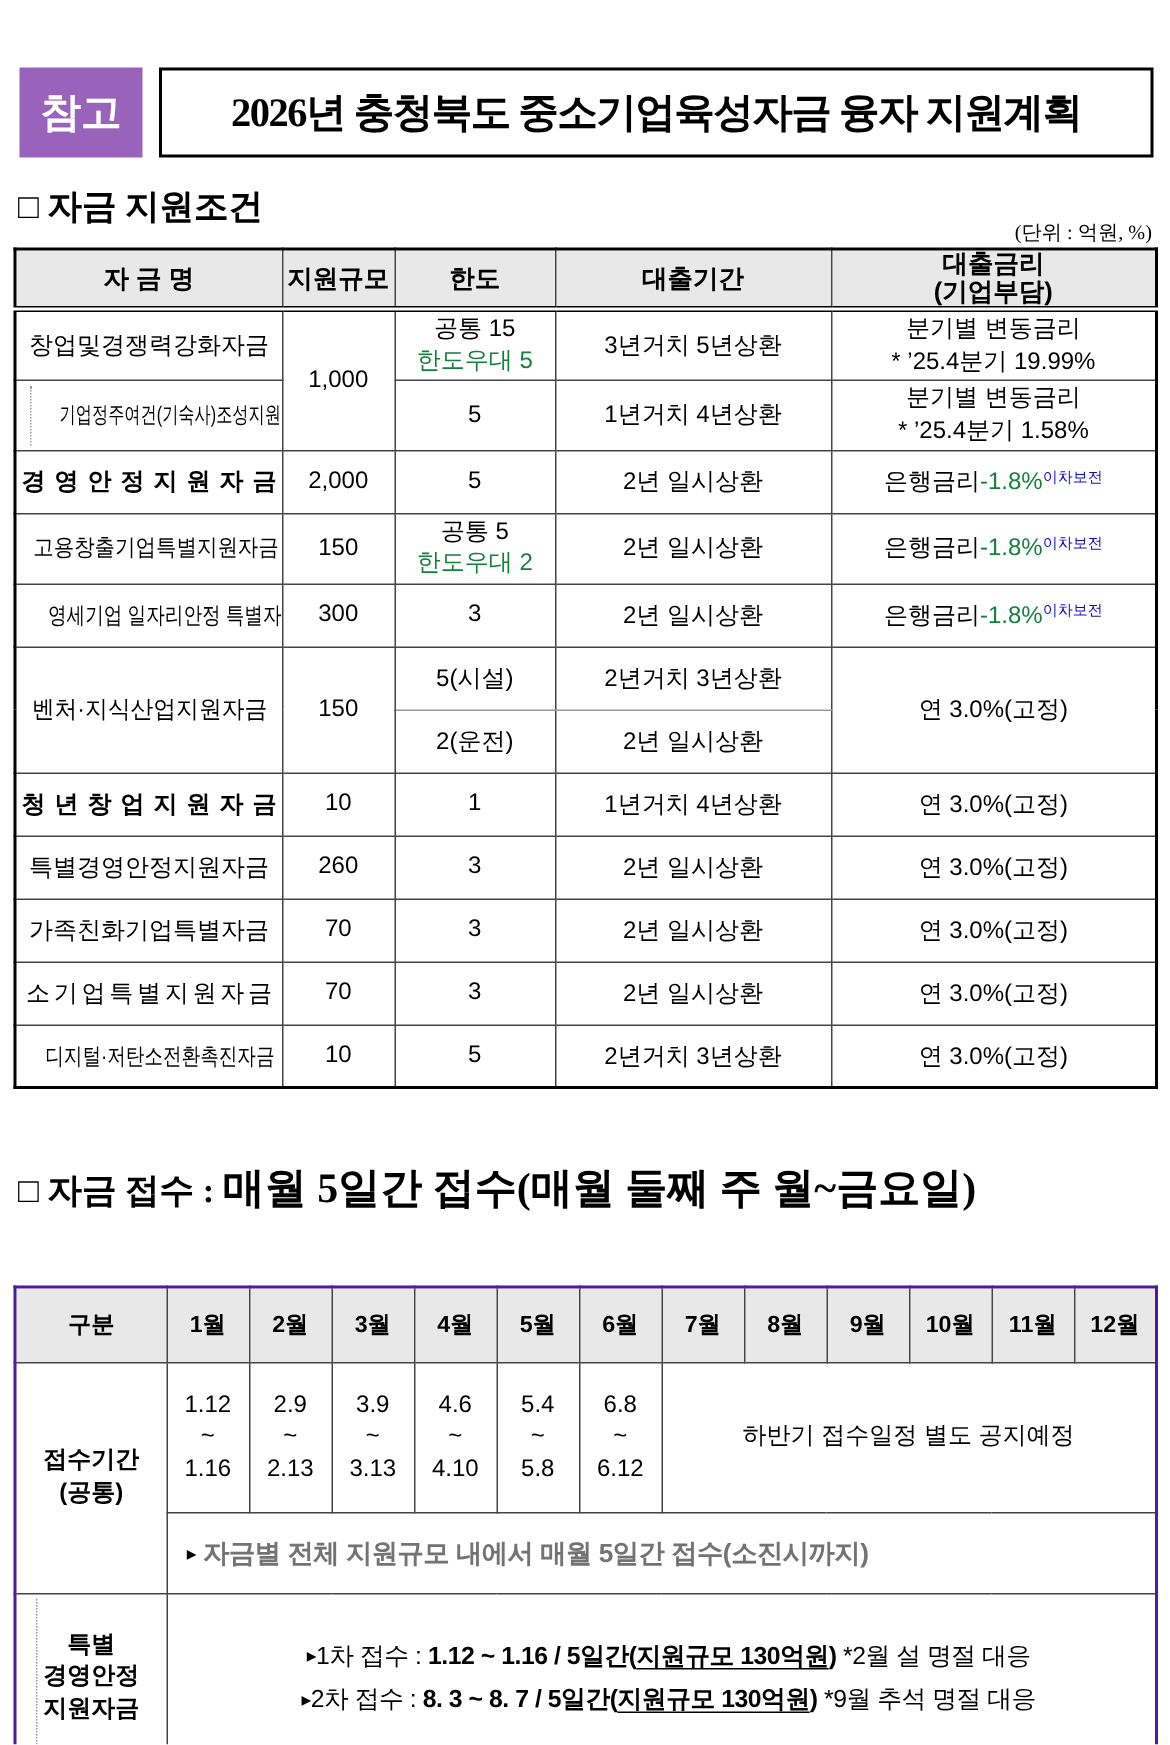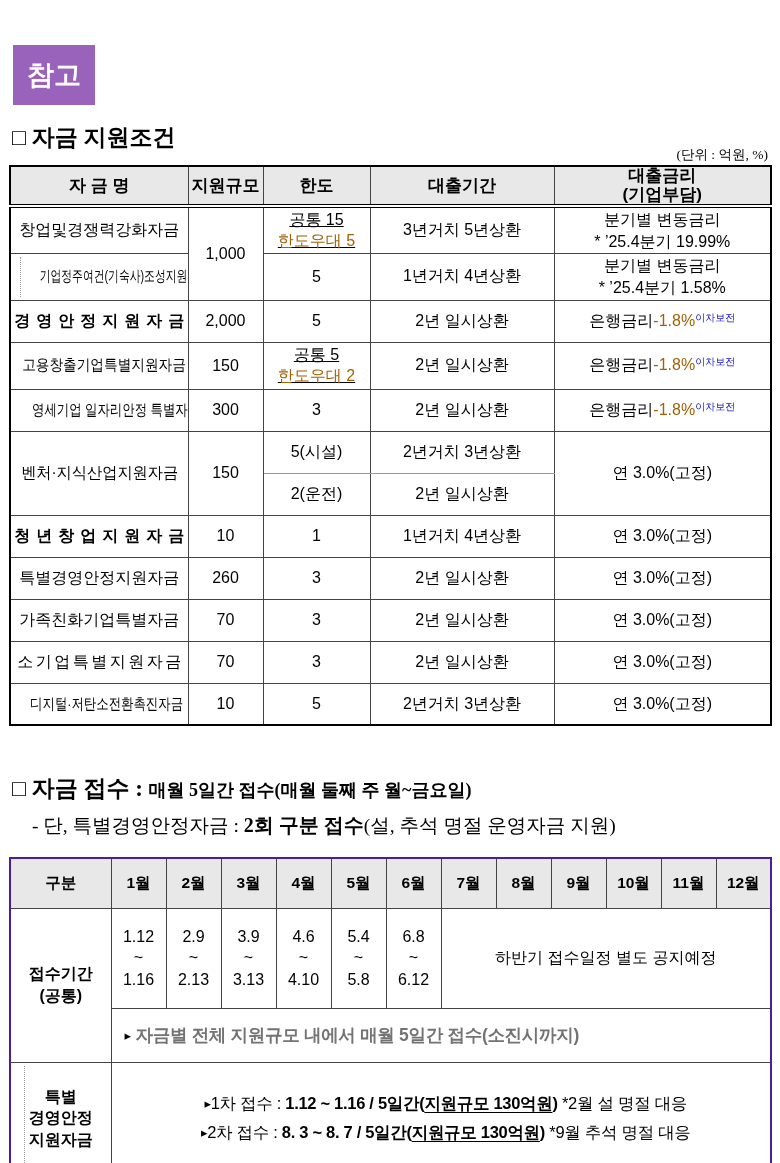--- a/index.html
+++ b/index.html
@@ -11,38 +11,38 @@
   .badge{width:82px;height:60px;background:#9a63bb;color:#fff;font-weight:bold;font-size:27px;
          display:flex;align-items:center;justify-content:center;}
   .title-box{margin-left:11px;flex:1;border:2px solid #000;display:flex;align-items:center;justify-content:center;
          font-family:"Liberation Serif","DejaVu Serif",serif;font-weight:bold;font-size:27px;letter-spacing:-1px;}
 
   
   .sec-head{position:absolute;font-family:"Liberation Serif","DejaVu Serif",serif;font-weight:bold;font-size:23px;}
   .sec1-head{left:12px;top:122px;}
   .unit-note{position:absolute;right:12px;top:146px;font-family:"Liberation Serif","DejaVu Serif",serif;font-size:13.5px;}
   .sec2-head{left:12px;top:773px;white-space:nowrap;}
-  .sec2-rest{font-weight:bold;font-size:18px;margin-top:24px;}
+  .sec2-rest{font-weight:bold;font-size:28px;margin-top:24px;}
   .sec2-sub{position:absolute;left:32px;top:812px;font-family:"Liberation Serif","DejaVu Serif",serif;font-size:19.5px;white-space:nowrap;}
   .sec2-sub b{font-size:20px;}
 
   
   table{border-collapse:collapse;table-layout:fixed;}
   td,th{border:1px solid #444;padding:0;text-align:center;vertical-align:middle;overflow:hidden;}
 
   
   .t1{position:absolute;left:9px;top:165px;width:761px;border:2px solid #000;}
   .t1 thead th{background:#e8e8e8;font-weight:bold;font-size:17px;border-bottom:4px double #000;}
   .t1 thead tr{height:36px;margin-left:12px;}
   .t1 td{font-size:16px;}
   .rate2{font-size:13px;line-height:1.35;}
   .rate-one{font-size:14.5px;}
-  .blue{color:#a16207;}
+  .blue{color:#15803d;}
   .sup{color:#0b0bc4;font-size:10px;position:relative;top:-5px;}
-  .limit2{font-size:15px;line-height:1.3;text-decoration:underline;}
+  .limit2{font-size:15px;line-height:1.3;}
   .nm{display:inline-block;white-space:nowrap;}
   .sq72{transform:scaleX(.72);transform-origin:center;}
   .sq80{transform:scaleX(.80);transform-origin:center;}
   .sq88{transform:scaleX(.88);transform-origin:center;}
   .sq95{transform:scaleX(.95);transform-origin:center;}
   .ls6{letter-spacing:6px;margin-right:-6px;font-weight:bold;}
   .ls2{letter-spacing:2.5px;margin-right:-2.5px;}
   .rel{position:relative;}
   .dotted-guide{position:absolute;left:9px;top:3px;bottom:3px;border-left:1px dotted #999;}
   .gray-b{border-bottom:1px solid #999;}
@@ -65,20 +65,21 @@
   .ul{text-decoration:underline;text-underline-offset:3px;font-weight:bold;}
   .b{font-weight:bold;}
 </style>
 </head>
 <body>
 
 <div id="page">
 
   <div class="header-row">
     <div class="badge">참고</div>
+    <div class="title-box">2026년 충청북도 중소기업육성자금 융자 지원계획</div>
   </div>
 
   <div class="sec-head sec1-head">□ 자금 지원조건</div>
   <div class="unit-note">(단위 : 억원, %)</div>
 
   <table class="t1">
     <colgroup>
         <col style="width:178px">
         <col style="width:75px">
         <col style="width:107px">
@@ -189,23 +190,20 @@
         <td>5</td>
         <td>2년거치 3년상환</td>
         <td class="rate-one">연 3.0%(고정)</td>
       </tr>
     </tbody>
   </table>
 
   <div class="sec-head sec2-head">
     <span class="b">□ 자금 접수</span><span> : </span><span class="sec2-rest">매월 5일간 접수(매월 둘째 주 월~금요일)</span>
   </div>
-  <div class="sec2-sub">
-    <span>- 단, 특별경영안정자금 : </span><b>2회 구분 접수</b><span>(설, 추석 명절 운영자금 지원)</span>
-  </div>
 
   <table class="t2">
     <colgroup>
       <col style="width:101px">
         <col style="width:55px">
         <col style="width:55px">
         <col style="width:55px">
         <col style="width:55px">
         <col style="width:55px">
         <col style="width:55px">

